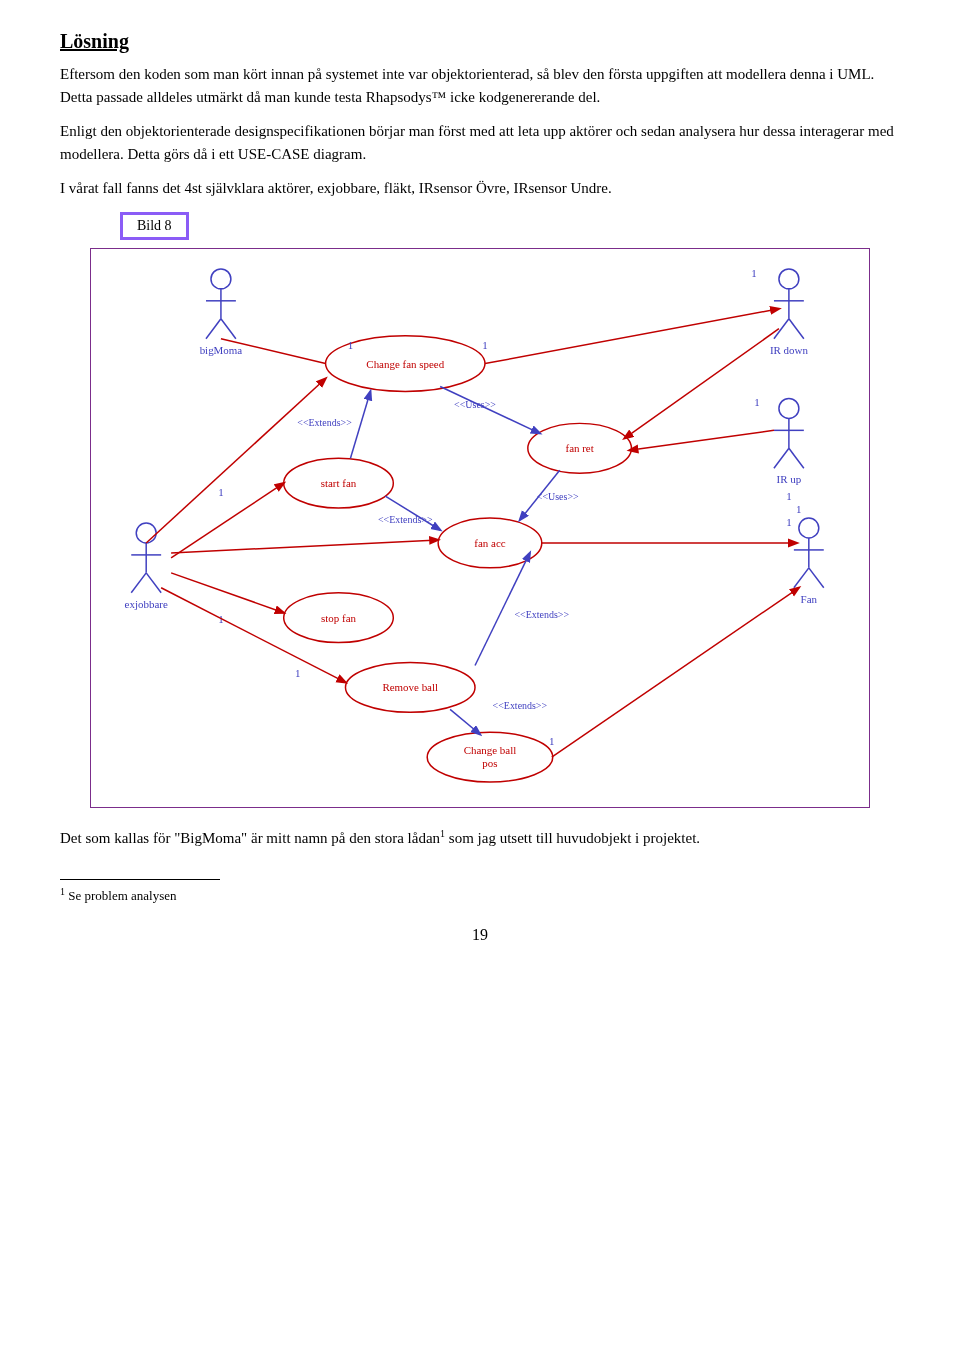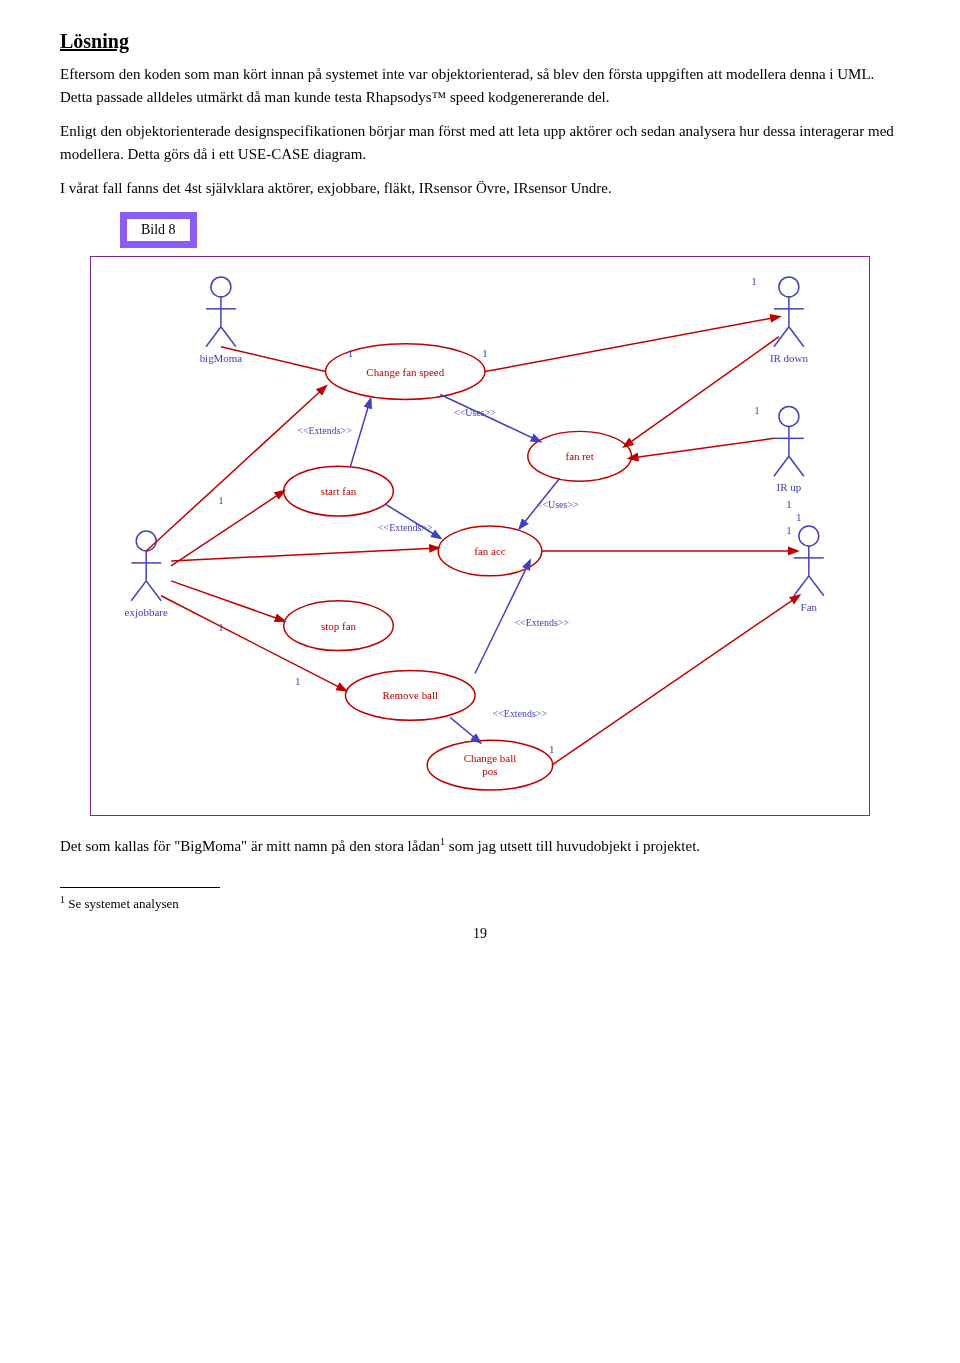--- a/index.html
+++ b/index.html
@@ -9,21 +9,21 @@
       background: #fff;
       color: #000;
       width: 960px;
       min-height: 1363px;
       padding: 30px 60px 40px 60px;
     }
     h1 { font-size: 20px; font-weight: bold; margin-bottom: 10px; text-decoration: underline; }
     p { margin-bottom: 12px; line-height: 1.5; }
     .bild-label {
       display: inline-block;
-      border: 7px solid #8b5cf6;
+      border: 3px solid #8b5cf6;
       padding: 3px 14px;
       font-size: 14px;
       margin-bottom: 8px;
       margin-left: 60px;
     }
     .diagram-container {
       border: 1.5px solid #7b2d8b;
       width: 780px;
       height: 560px;
       margin: 0 auto 18px auto;
@@ -36,33 +36,33 @@
     }
     .footnote-line {
       border-top: 1px solid #000;
       width: 160px;
       margin-top: 30px;
       margin-bottom: 4px;
     }
     .footnote { font-size: 13px; }
     .page-number {
       text-align: center;
-      margin-top: 12px;
-      font-size: 14px;
+      margin-top: 20px;
+      font-size: 16px;
     }
     sup { font-size: 10px; }
   </style>
 </head>
 <body>
 
 
 
 <h1>Lösning</h1>
 
-<p>Eftersom den koden som man kört innan på systemet inte var objektorienterad, så blev den första uppgiften att modellera denna i UML. Detta passade alldeles utmärkt då man kunde testa Rhapsodys™ speed kodgenererande del.</p>
+<p>Eftersom den koden som man kört innan på systemet inte var objektorienterad, så blev den första uppgiften att modellera denna i UML. Detta passade alldeles utmärkt då man kunde testa Rhapsodys™ icke kodgenererande del.</p>
 
 <p>Enligt den objektorienterade designspecifikationen börjar man först med att leta upp aktörer och sedan analysera hur dessa interagerar med modellera. Detta görs då i ett USE-CASE diagram.</p>
 
 <p>I vårat fall fanns det 4st självklara aktörer, exjobbare, fläkt, IRsensor Övre, IRsensor Undre.</p>
 
 <div class="bild-label">Bild 8</div>
 
 <div class="diagram-container">
   <svg class="diagram" viewBox="0 0 780 560" xmlns="http://www.w3.org/2000/svg">
 
@@ -195,19 +195,19 @@
     </defs>
   </svg>
 </div>
 
 <p>
   Det som kallas för "BigMoma" är mitt namn på den stora lådan<sup>1</sup> som jag utsett till huvudobjekt i projektet.
 </p>
 
 <div class="footnote-line"></div>
 <p class="footnote">
-  <sup>1</sup> <span>Se systemet analysen</span>
+  <sup>1</sup> <span>Se problem analysen</span>
 </p>
 
 <div class="page-number">19</div>
 
 
 
 
 </body></html>

